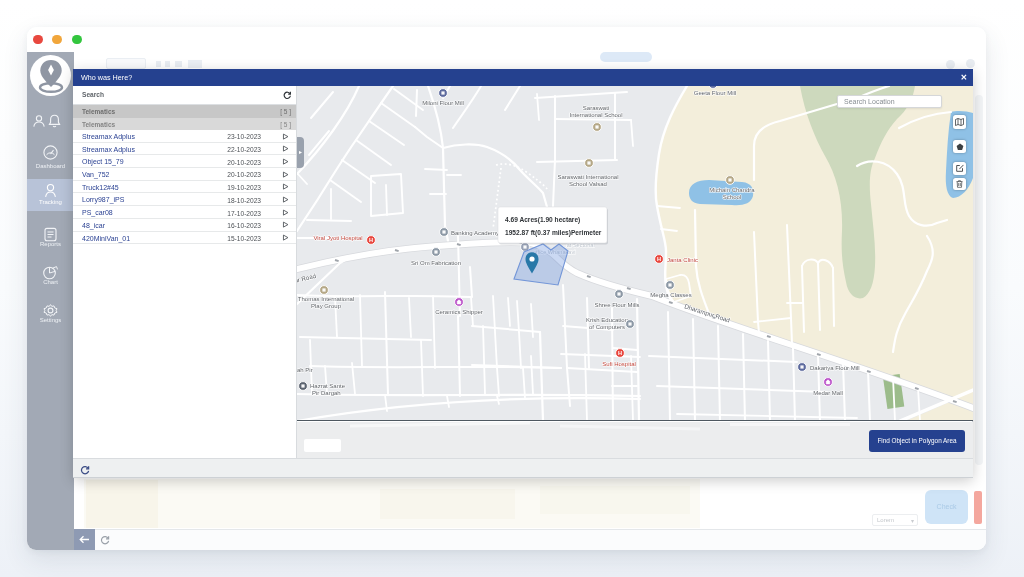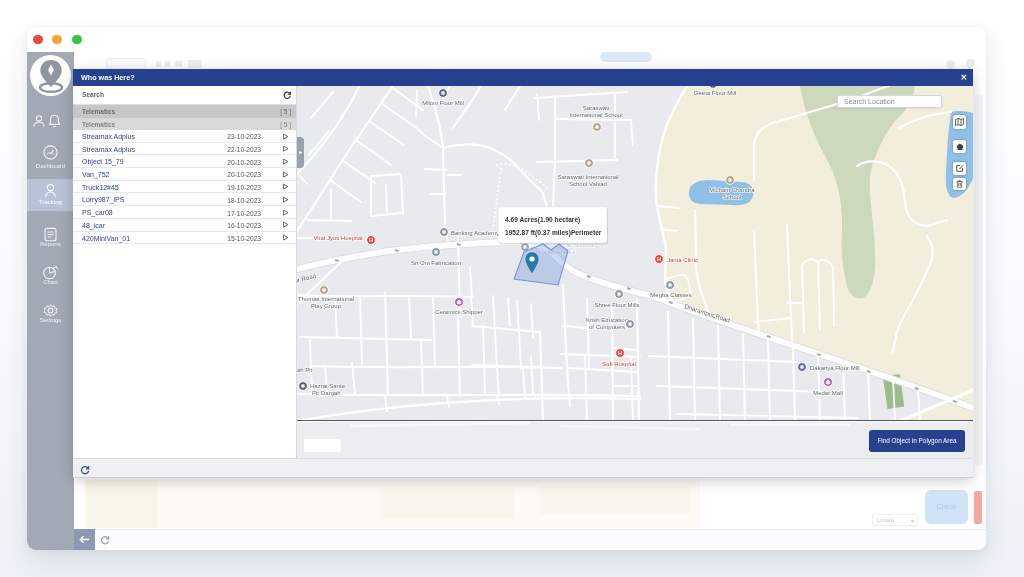--- a/index.html
+++ b/index.html
@@ -9,21 +9,21 @@
 .win { left:27px; top:27px; width:959px; height:523px; background:#fff; border-radius:9px; box-shadow:0 10px 26px rgba(50,60,80,0.11), 0 2px 6px rgba(50,60,80,0.06); }
 .dot { width:9.5px; height:9.5px; border-radius:50%; top:34.5px; }
 .sidebar { left:27px; top:52px; width:47px; height:498px; background:#a2a9b5; border-radius:0 0 0 9px; }
 .logo { left:30px; top:55px; width:41px; height:41px; background:#fff; border-radius:50%; }
 .sideico { left:27px; width:47px; text-align:center; color:#f2f4f7; }
 .sidelabel { left:27px; width:47px; text-align:center; color:#eef1f5; font-size:6px; }
 .trackhl { left:27px; top:179px; width:47px; height:32px; background:#b8c3d8; }
 
 .modal { left:73px; top:69px; width:900px; height:409px; background:#fff; box-shadow:0 3px 14px rgba(0,0,0,0.2); border:1px solid #c9cdd2; border-radius:1px; }
 .mhead { left:73px; top:69px; width:900px; height:16.5px; background:#25418f; color:#fff; }
-.mtitle { left:81px; top:73px; font-size:7.2px; color:#fff; font-weight:bold; }
+.mtitle { left:81px; top:73px; font-size:7.2px; color:#fff; font-weight:normal; }
 .mclose { left:960.5px; top:73px; font-size:8px; color:#fff; font-weight:bold; }
 .panel { left:73px; top:85.5px; width:224px; height:372.5px; background:#fff; border-right:1px solid #d8dbde; }
 .srow { position:relative; height:19.5px; border-bottom:1px solid #dcdfe2; }
 .srch { position:absolute; left:9px; top:5.5px; font-size:6.6px; font-weight:bold; color:#5f6469; }
 .grow { position:relative; height:12.5px; font-size:6.5px; font-weight:bold; }
 .g1 { background:#c7c7c7; color:#6e6e6e; }
 .g2 { background:#d9d9d9; color:#848484; }
 .gname { position:absolute; left:9px; top:3px; }
 .gcount { position:absolute; right:5px; top:3px; font-weight:normal; }
 .vrow { position:relative; height:12.7px; border-bottom:1px solid #e7e9ea; }

